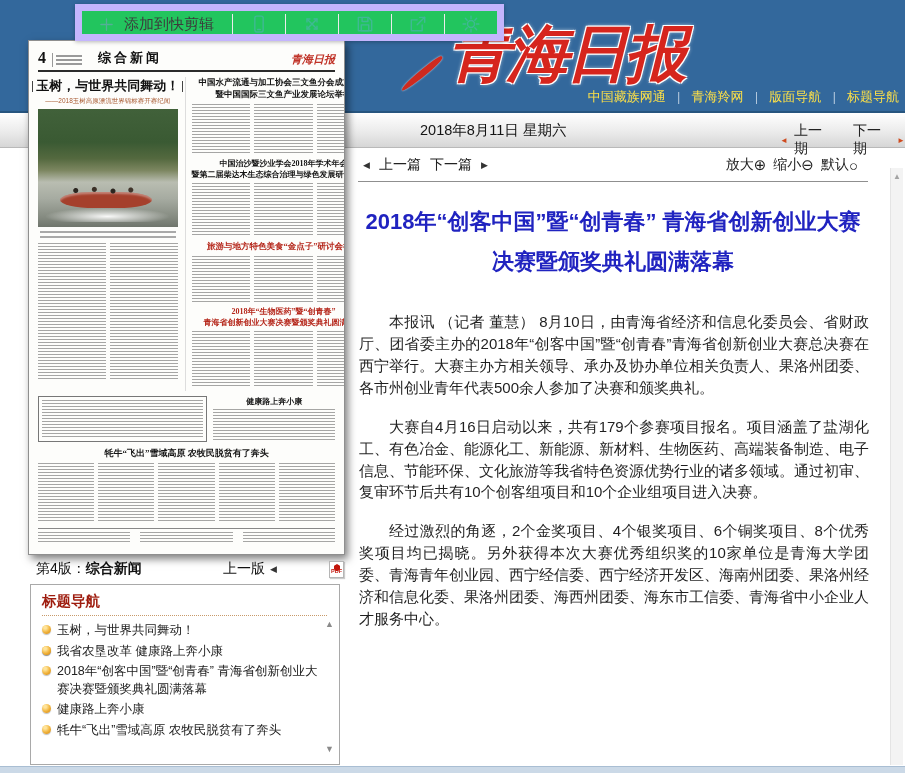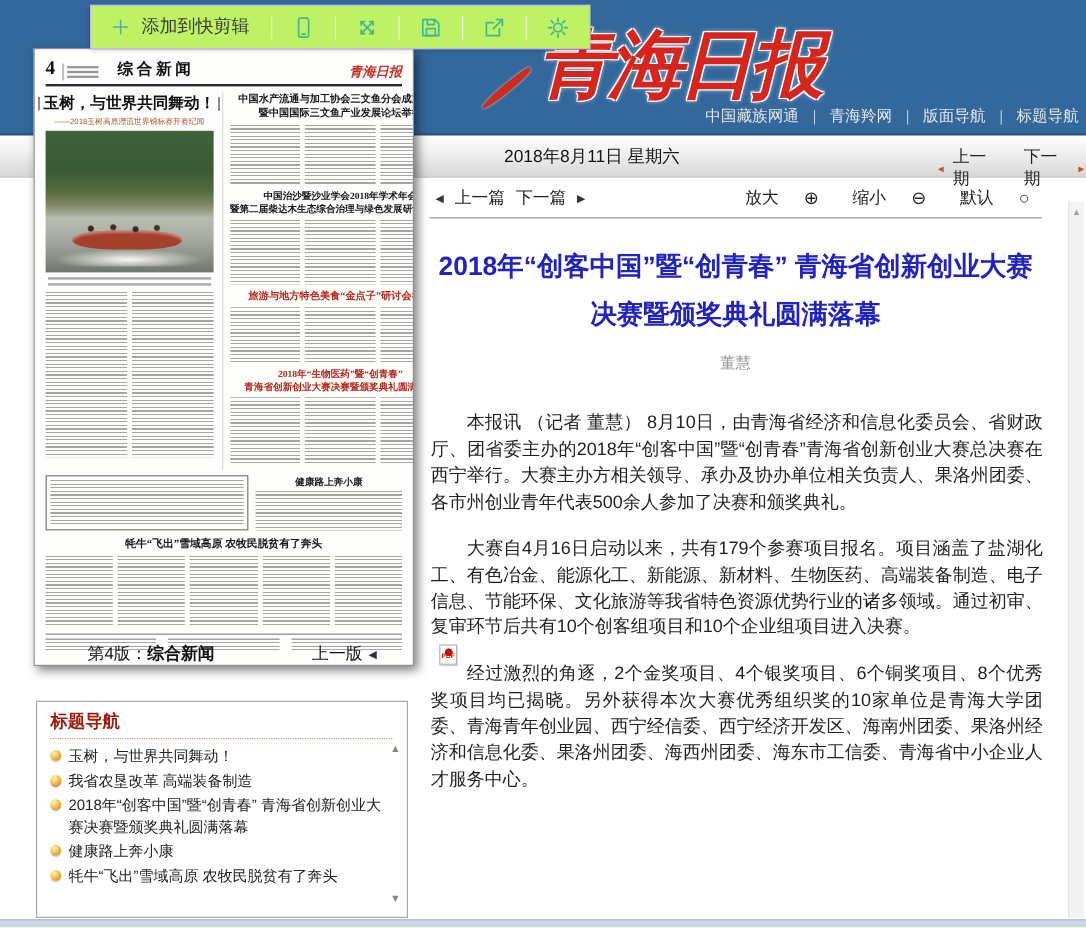--- a/index.html
+++ b/index.html
@@ -5,46 +5,46 @@
   * { margin:0; padding:0; box-sizing:border-box; }
   html,body { width:905px; height:773px; }
   body { font-family:"Liberation Sans","DejaVu Sans",sans-serif; background:#fff; overflow:hidden; }
   .page { position:relative; width:905px; height:773px; background:#fff; overflow:hidden; }
 
   
   .blue-band { position:absolute; left:0; top:0; width:905px; height:113px; background:#33689c; border-bottom:2px solid #27557f; }
   .masthead-logo { position:absolute; left:448px; top:12px; font-family:"Liberation Serif","DejaVu Serif",serif; font-style:italic; font-weight:bold; font-size:62px; letter-spacing:-3px; color:#d6251d; white-space:nowrap;
     text-shadow:1px 1px 0 #fff,-1px -1px 0 #fff,1px -1px 0 #fff,-1px 1px 0 #fff,0 0 4px rgba(255,255,255,.9); }
   .logo-flourish { position:absolute; left:396px; top:70px; width:52px; height:7px; background:#ce2a1f; border-radius:70% 30% 60% 40%; transform:rotate(-38deg); box-shadow:0 0 2px rgba(255,255,255,.8); }
-  .masthead-links { position:absolute; right:6px; bottom:5px; color:#e5e5e5; font-size:13px; white-space:nowrap; }
+  .masthead-links { position:absolute; right:6px; bottom:5px; color:#fde047; font-size:13px; white-space:nowrap; }
   .masthead-links .hlink { cursor:pointer; }
   .masthead-links .hlink + .hlink::before { content:"｜"; color:#d8e4f0; padding:0 7px; font-size:12px; }
 
   
-  .toolbar { position:absolute; left:75px; top:4px; height:37px; background:#bef264; border:1px solid #c4b5fd; box-shadow:0 1px 4px rgba(0,0,0,.28); display:flex; align-items:center; z-index:6; }
+  .toolbar { position:absolute; left:75px; top:4px; height:37px; background:#22c55e; border:7px solid #c4b5fd; box-shadow:0 1px 4px rgba(0,0,0,.28); display:flex; align-items:flex-end; z-index:6; }
   .tb-add { display:flex; align-items:center; gap:9px; padding:0 18px 0 16px; cursor:pointer; }
   .tb-add-label { font-size:15px; color:#3c3c3c; }
   .tb-cell { width:53px; display:flex; align-items:center; justify-content:center; border-left:1px solid #ececec; cursor:pointer; }
   .tb-cell svg, .tb-add svg { display:block; }
 
   
   .date-bar { position:absolute; left:0; top:113px; width:905px; height:35px; background:linear-gradient(#ffffff,#ebebeb 55%,#d6d6d6); border-bottom:1px solid #b9b9b9; z-index:1; }
   .issue-date { position:absolute; left:420px; top:8px; font-size:14.5px; font-weight:normal; color:#141414; }
   .issue-nav { position:absolute; left:780px; top:9px; font-size:14px; color:#222; display:flex; align-items:center; gap:6px; }
   .issue-arrow { font-size:8px; color:#cf4a1e; }
   .issue-link { cursor:pointer; }
   .issue-gap { width:10px; }
 
   
   .article-area { position:absolute; left:355px; top:148px; width:516px; z-index:2; }
   .art-nav { display:flex; justify-content:space-between; align-items:center; padding:8px 6px 7px 8px; font-size:14px; color:#222; }
   .art-nav-left { display:flex; align-items:center; gap:9px; }
   .tri { font-size:9px; color:#333; }
   .art-link { cursor:pointer; }
-  .art-nav-right { display:flex; align-items:center; gap:21px; }
+  .art-nav-right { display:flex; align-items:center; gap:0; }
   .zoom-glyph { font-size:15px; color:#222; margin-right:7px; }
   .article-divider { border:0; border-top:1px solid #8f8f8f; margin:0 3px; }
   .article-title { margin:20px 4px 0; text-align:center; color:#2023c0; font-weight:bold; font-size:22px; line-height:1.8; }
   .article-author { margin-top:13px; text-align:center; color:#9a9a9a; font-size:13px; }
   .article-body { margin:30px 2px 0 4px; font-size:15px; line-height:1.46; color:#1f1f1f; text-align:justify; }
   .article-body p { text-indent:2em; margin-bottom:17px; }
 
   
   .right-scrollbar { position:absolute; right:2px; top:168px; bottom:8px; width:13px; background:#f3f3f3; border-left:1px solid #e4e4e4; z-index:3; }
   .right-scrollbar .scroll-up { display:block; text-align:center; font-size:8px; color:#a3a3a3; padding-top:4px; cursor:pointer; }
@@ -93,21 +93,21 @@
   .boxed .sim { height:100%; }
   .box-side { flex:1; display:flex; flex-direction:column; }
   .health-h { font-family:"Liberation Serif","DejaVu Serif",serif; font-weight:bold; font-size:8px; text-align:center; color:#151515; white-space:nowrap; }
   .box-side .sim { flex:1; margin-top:2px; }
   .yak-h { font-family:"Liberation Serif","DejaVu Serif",serif; font-weight:bold; font-size:9px; text-align:center; color:#151515; margin:5px 0 3px; white-space:nowrap; }
   .sim-5 { height:60px; }
   .thumb-footer { margin-top:5px; border-top:1px solid #888; padding-top:3px; display:flex; gap:10px; }
   .thumb-footer i { flex:1; height:10px; }
 
   
-  .version-row { position:absolute; left:36px; top:536px; width:308px; display:flex; align-items:center; font-size:14px; color:#111; z-index:5;margin-left:37px; }
+  .version-row { position:absolute; left:36px; top:560px; width:308px; display:flex; align-items:center; font-size:14px; color:#111; z-index:5; }
   .page-label b { font-weight:bold; }
   .prev-page { margin-left:auto; margin-right:52px; cursor:pointer; display:flex; align-items:center; gap:5px; }
   .pdf-icon { position:relative; width:15px; height:17px; background:#fff; border:1px solid #b5b5b5; cursor:pointer; display:flex; align-items:flex-end; justify-content:center; box-shadow:1px 1px 1px rgba(0,0,0,.2); }
   .pdf-icon span { font-size:5.5px; font-weight:bold; color:#c2160c; line-height:1; padding-bottom:2px; }
   .pdf-icon::before { content:""; position:absolute; left:2px; top:2px; width:10px; height:8px; background:radial-gradient(circle at 50% 45%, #c2160c 3px, transparent 3.5px); }
 
   
   .nav-box { position:absolute; left:30px; top:584px; width:310px; height:181px; background:#fff; border:1px solid #a9a9a9; padding:7px 12px 0 11px; overflow:hidden; z-index:5; }
   .nav-title { color:#9e1c0e; font-weight:bold; font-size:14.5px; }
   .nav-sep { border-bottom:1px dotted #c89a6a; margin:4px 0 6px; }
@@ -197,21 +197,20 @@
         <span class="art-link">放大</span>
         <span class="zoom-glyph">⊕</span>
         <span class="art-link">缩小</span>
         <span class="zoom-glyph">⊖</span>
         <span class="art-link">默认</span>
         <span class="zoom-glyph">○</span>
       </div>
     </div>
     <hr class="article-divider">
     <div class="article-title">2018年“创客中国”暨“创青春” 青海省创新创业大赛决赛暨颁奖典礼圆满落幕</div>
-    <div class="article-author">董慧</div>
     <div class="article-body">
 
     <p>本报讯 （记者 董慧） 8月10日，由青海省经济和信息化委员会、省财政厅、团省委主办的2018年“创客中国”暨“创青春”青海省创新创业大赛总决赛在西宁举行。大赛主办方相关领导、承办及协办单位相关负责人、果洛州团委、各市州创业青年代表500余人参加了决赛和颁奖典礼。</p>
         <p>大赛自4月16日启动以来，共有179个参赛项目报名。项目涵盖了盐湖化工、有色冶金、能源化工、新能源、新材料、生物医药、高端装备制造、电子信息、节能环保、文化旅游等我省特色资源优势行业的诸多领域。通过初审、复审环节后共有10个创客组项目和10个企业组项目进入决赛。</p>
         <p>经过激烈的角逐，2个金奖项目、4个银奖项目、6个铜奖项目、8个优秀奖项目均已揭晓。另外获得本次大赛优秀组织奖的10家单位是青海大学团委、青海青年创业园、西宁经信委、西宁经济开发区、海南州团委、果洛州经济和信息化委、果洛州团委、海西州团委、海东市工信委、青海省中小企业人才服务中心。</p>
       </div>
   </div>
 
   <div class="right-scrollbar">
     <span class="scroll-up">▲</span>
@@ -328,21 +327,21 @@
           <span class="bullet"></span>
           <span>玉树，与世界共同舞动！</span>
         </div>
 
         <div class="nav-item">
           <span class="bullet"></span>
         </div>
 
         <div class="nav-item">
           <span class="bullet"></span>
-          <span>我省农垦改革 高端装备制造</span>
+          <span>我省农垦改革 健康路上奔小康</span>
         </div>
 
         <div class="nav-item">
           <span class="bullet"></span>
           <span>2018年“创客中国”暨“创青春” 青海省创新创业大赛决赛暨颁奖典礼圆满落幕</span>
         </div>
 
         <div class="nav-item">
           <span class="bullet"></span>
           <span>健康路上奔小康</span>

